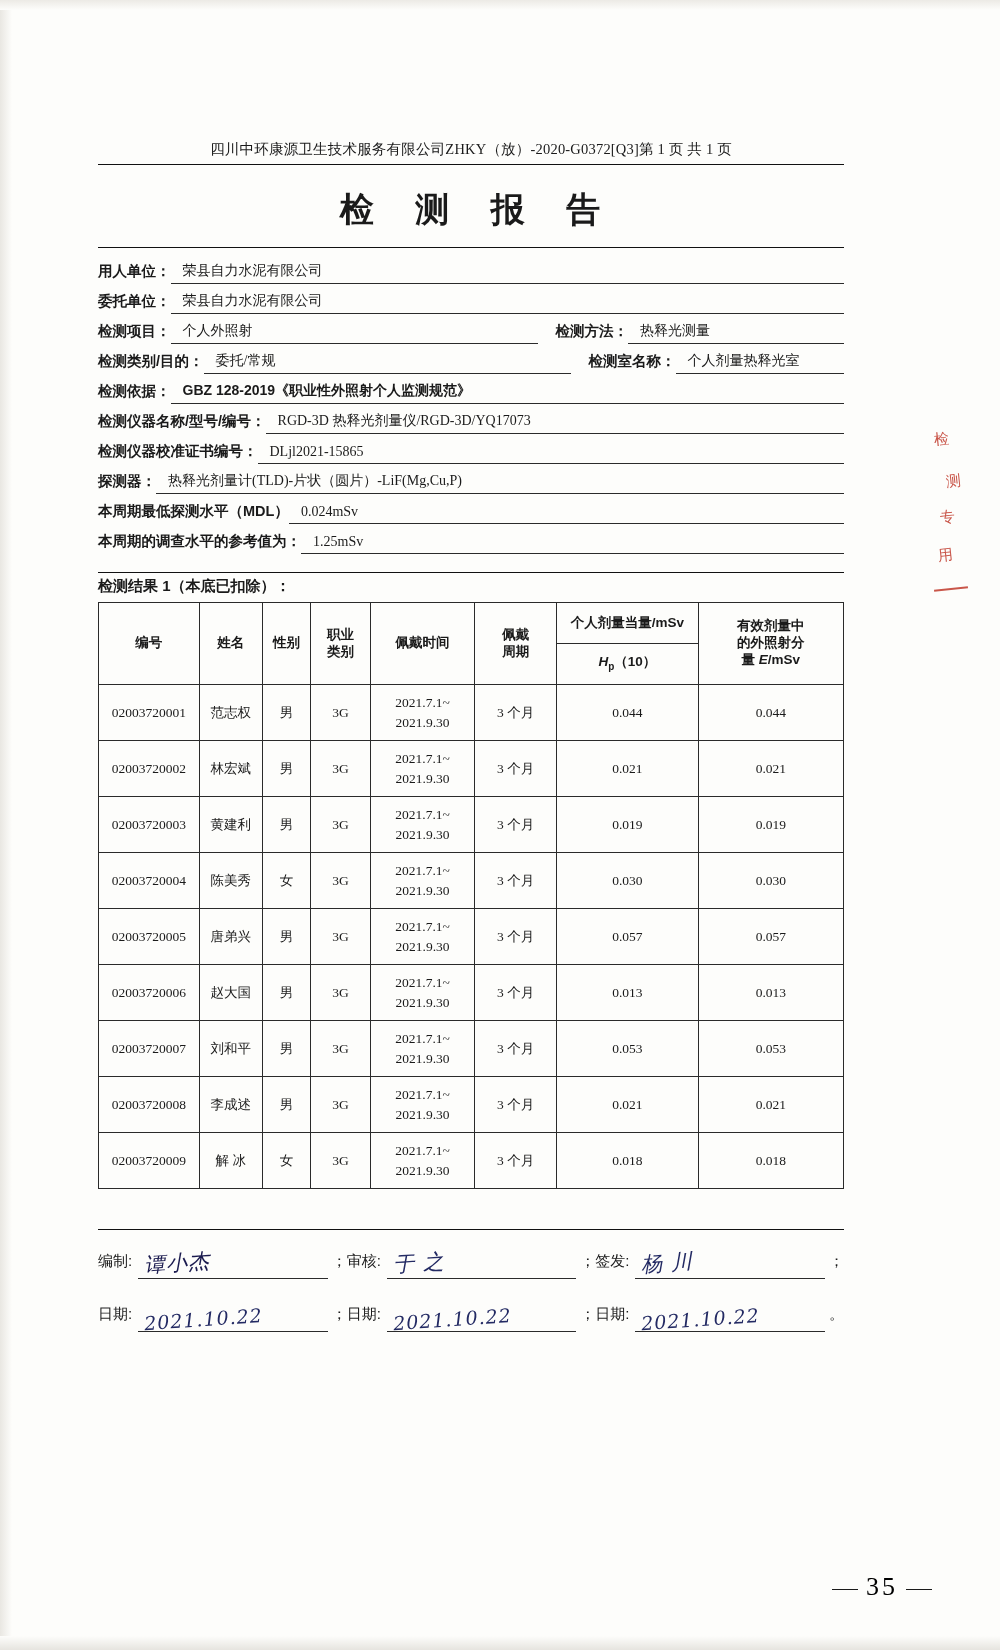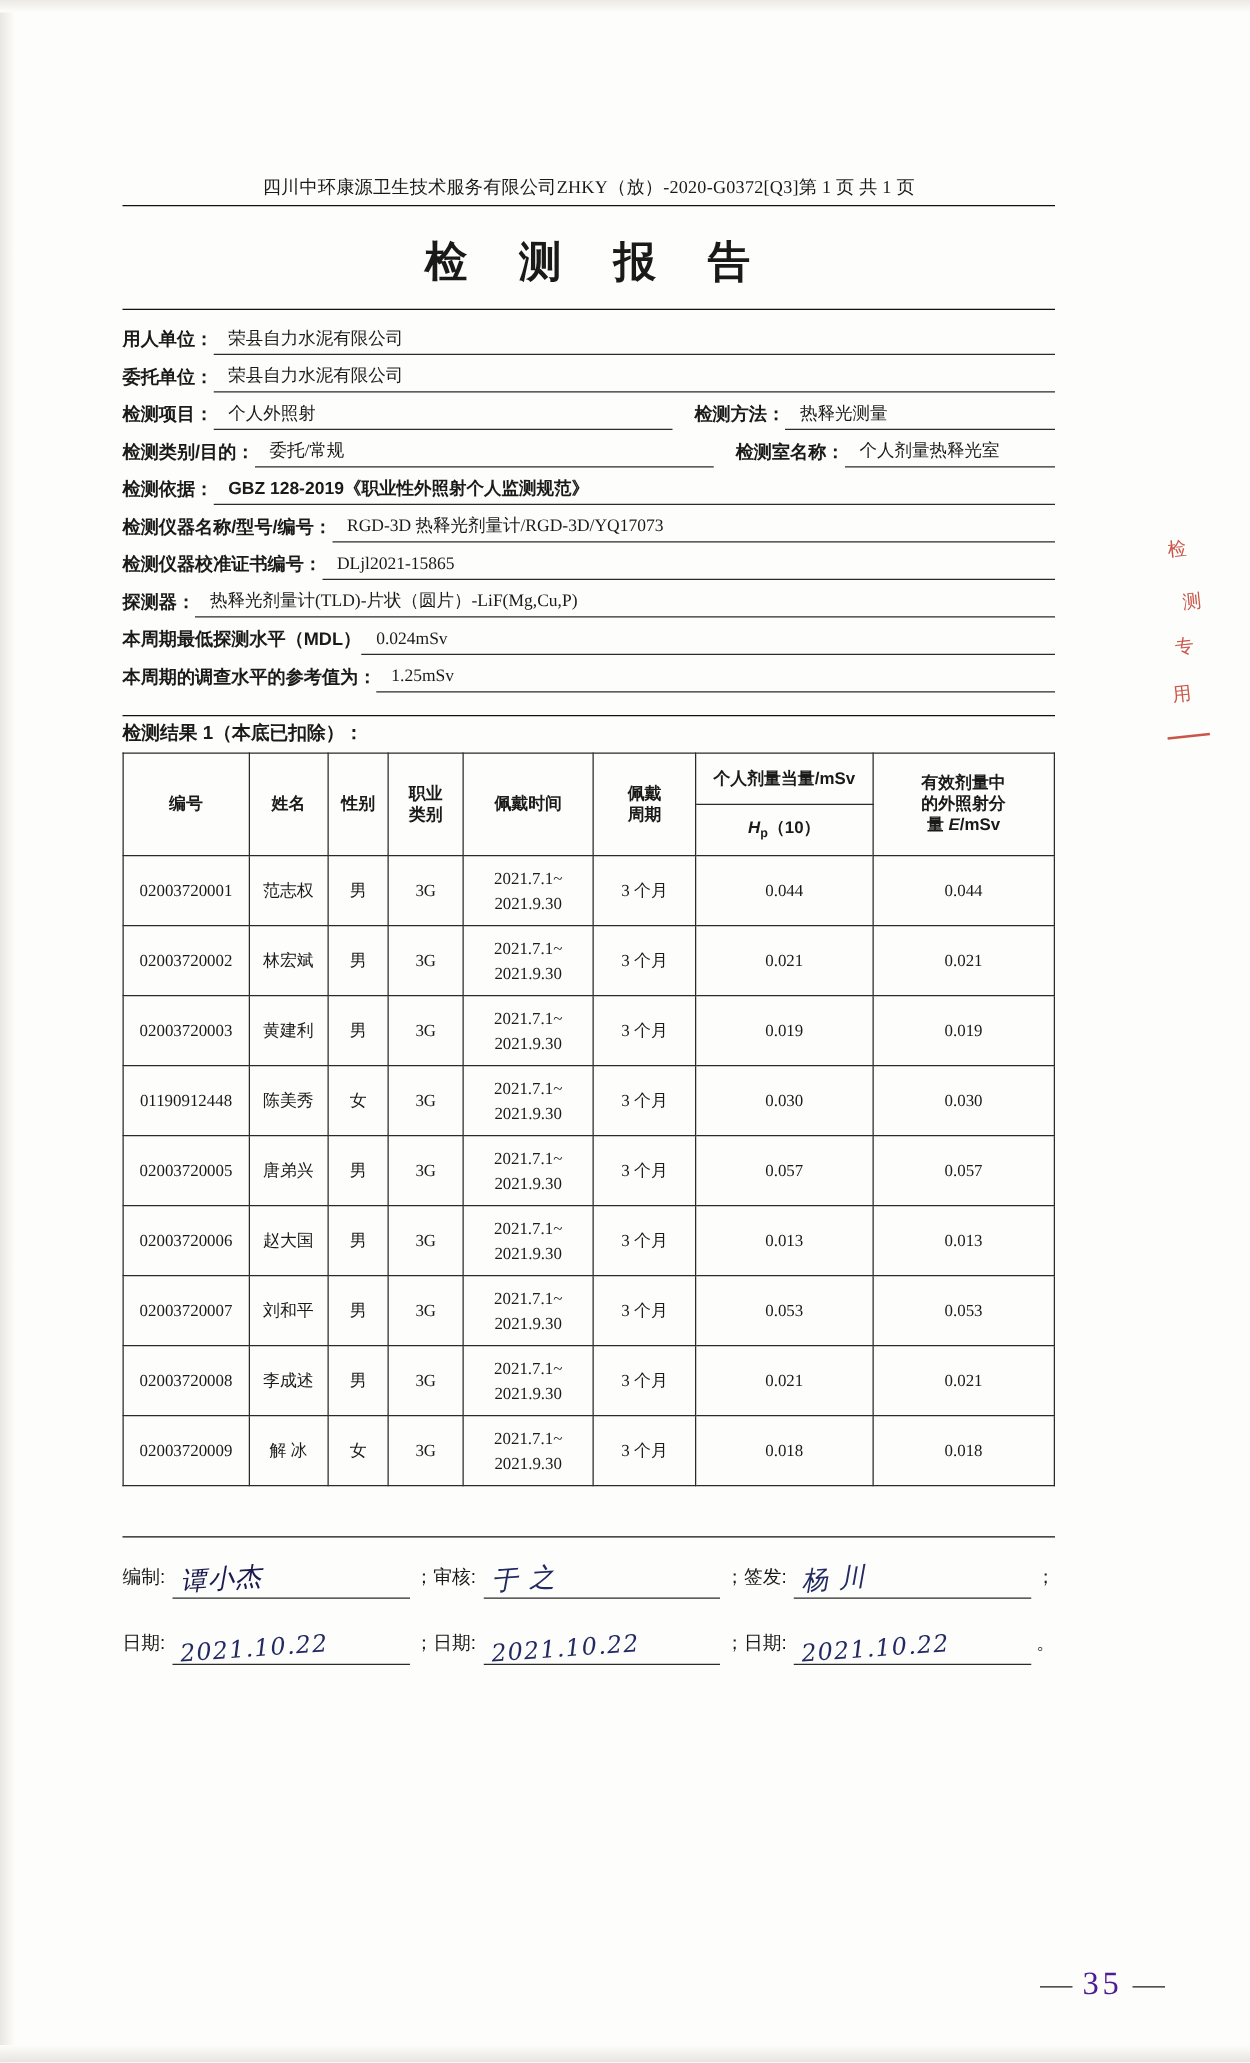--- a/index.html
+++ b/index.html
@@ -184,21 +184,21 @@
   .hand.sm { font-size: 19px; }
 
   
   .pagenum {
     position: absolute;
     right: 60px;
     bottom: 48px;
     font-size: 26px;
     font-family: "Liberation Serif", serif;
     letter-spacing: 3px;
-    color: #4c1d95;
+    color: #000000;
   }
   .pagenum .dash {
     display: inline-block;
     width: 26px;
     border-top: 1.5px solid #1a1a1a;
     vertical-align: middle;
     margin: 0 8px;
   }
 
   
@@ -278,21 +278,21 @@
         <div class="mval">个人剂量热释光室</div>
       </div>
 
       <div class="meta-row">
         <div class="mlabel">检测依据：</div>
         <div class="mval mval-bold">GBZ 128-2019《职业性外照射个人监测规范》</div>
       </div>
 
       <div class="meta-row">
         <div class="mlabel">检测仪器名称/型号/编号：</div>
-        <div class="mval">RGD-3D 热释光剂量计/RGD-3D/YQ17073</div>
+        <div class="mval">RGD-3D 热释光剂量仪/RGD-3D/YQ17073</div>
       </div>
 
       <div class="meta-row">
         <div class="mlabel">检测仪器校准证书编号：</div>
         <div class="mval">DLjl2021-15865</div>
       </div>
 
       <div class="meta-row">
         <div class="mlabel">探测器：</div>
         <div class="mval">热释光剂量计(TLD)-片状（圆片）-LiF(Mg,Cu,P)</div>
@@ -364,21 +364,21 @@
           <td>02003720003</td>
           <td class="cn">黄建利</td>
           <td class="cn">男</td>
           <td>3G</td>
           <td class="period"><span>2021.7.1~</span><span class="p2">2021.9.30</span></td>
           <td class="cn">3 个月</td>
           <td>0.019</td>
           <td>0.019</td>
         </tr>
         <tr>
-          <td>01190912448</td>
+          <td>02003720004</td>
           <td class="cn">陈美秀</td>
           <td class="cn">女</td>
           <td>3G</td>
           <td class="period"><span>2021.7.1~</span><span class="p2">2021.9.30</span></td>
           <td class="cn">3 个月</td>
           <td>0.030</td>
           <td>0.030</td>
         </tr>
         <tr>
           <td>02003720005</td>

